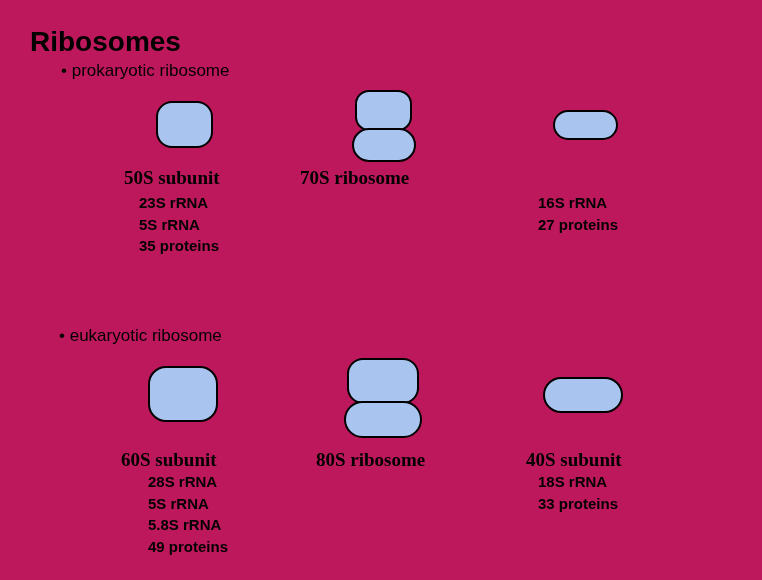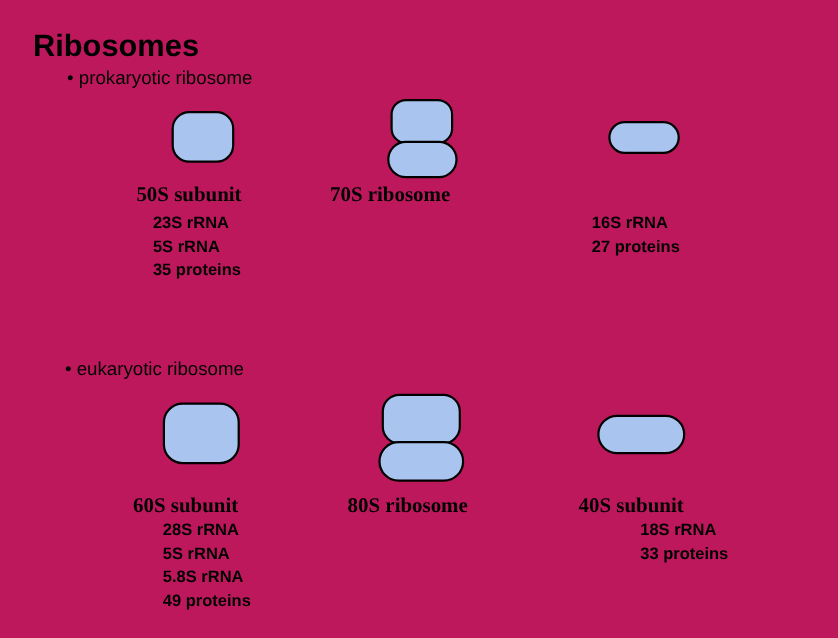--- a/index.html
+++ b/index.html
@@ -57,21 +57,21 @@
   
   .l50 { left: 124px; top: 167px; }
   .l70 { left: 300px; top: 167px; }
   .l30 { left: 526px; top: 167px; }
   .l60 { left: 121px; top: 449px; }
   .l80 { left: 316px; top: 449px; }
   .l40 { left: 526px; top: 449px; }
   .d50 { left: 139px; top: 192px; }
   .d30 { left: 538px; top: 192px; }
   .d60 { left: 136px; top: 471px; margin-left: 12px; }
-  .d40 { left: 538px; top: 471px; margin-left: 44px; }
+  .d40 { left: 538px; top: 471px; }
   .b-prok { left: 61px; top: 61px; }
   .b-euk  { left: 59px; top: 326px; }
 </style>
 </head>
 <body>
 
 <div class="slide">
 
   <div class="title">Ribosomes</div>
 

